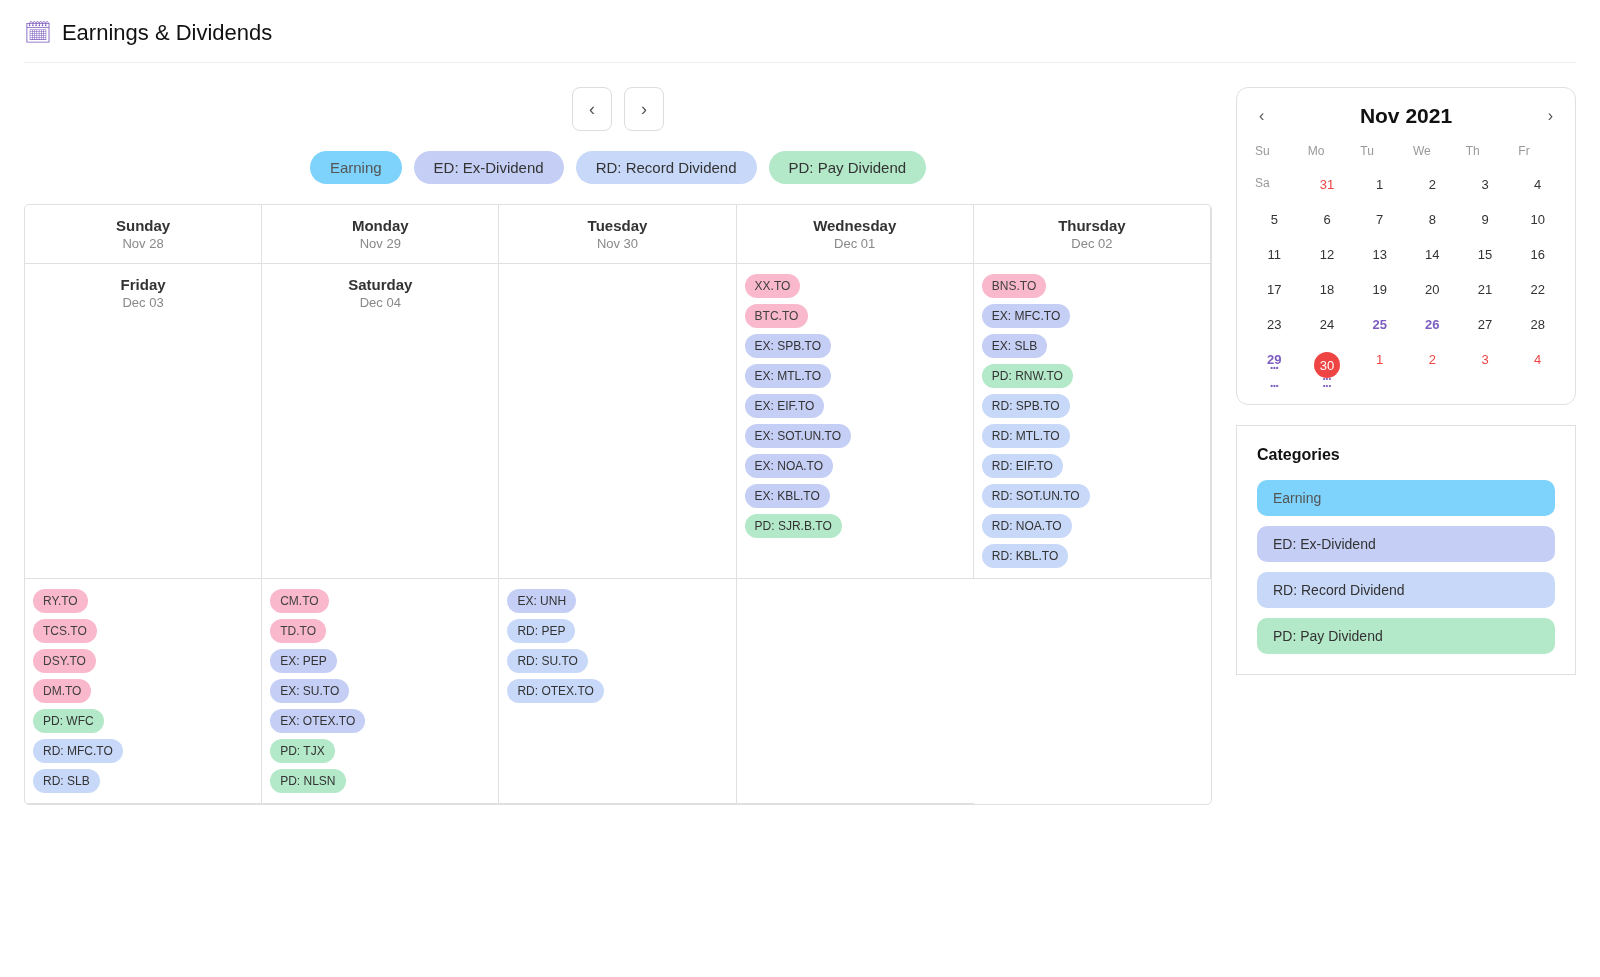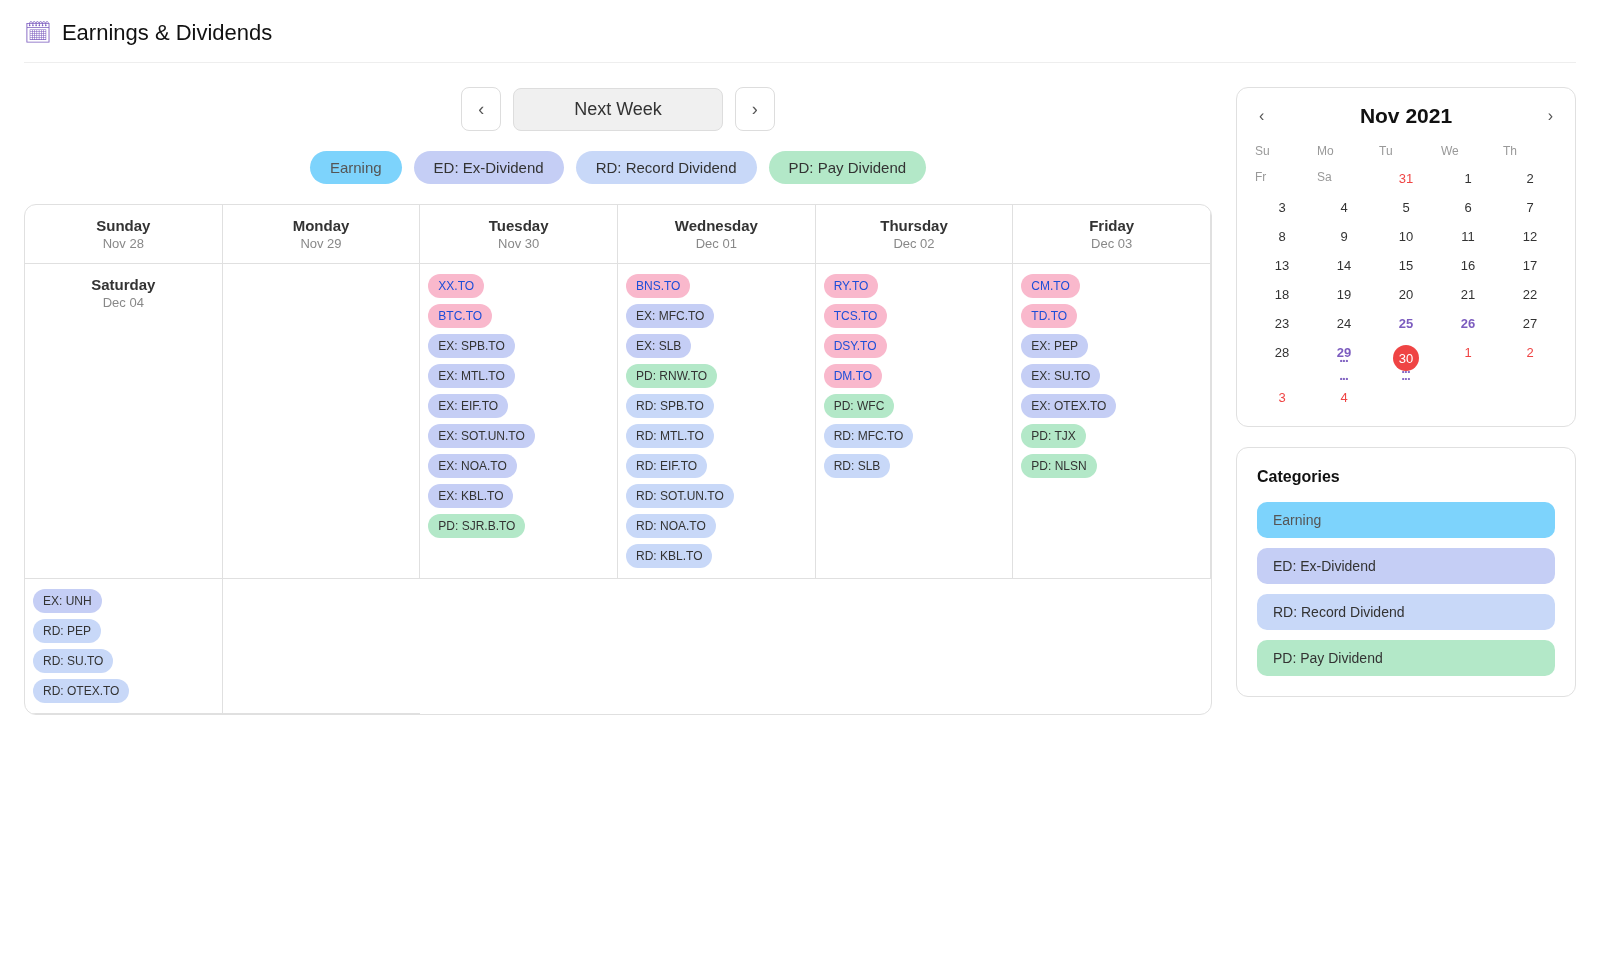--- a/index.html
+++ b/index.html
@@ -22,72 +22,71 @@
     
     
     .legend-row { display: flex; align-items: center; justify-content: center; gap: 12px; margin-bottom: 20px; flex-wrap: wrap; }
     .legend-badge { padding: 8px 20px; border-radius: 20px; font-size: 15px; font-weight: 500; }
     .badge-earning { background: #7dd3fc; color: #555; }
     .badge-ex { background: #c5cef5; color: #333; }
     .badge-rd { background: #c8d8f8; color: #333; }
     .badge-pd { background: #b3e8c8; color: #333; }
     
     
-    .calendar-grid { display: grid; grid-template-columns: repeat(6, 1fr); border: 1px solid #e0e0e0; border-radius: 12px; overflow: hidden; }
+    .calendar-grid { display: grid; grid-template-columns: repeat(5, 1fr); border: 1px solid #e0e0e0; border-radius: 5px; overflow: hidden; }
     
     .day-header { padding: 12px 10px; text-align: center; border-right: 1px solid #e0e0e0; border-bottom: 1px solid #e0e0e0; }
     .day-header:last-child { border-right: none; }
     .day-name { font-size: 15px; font-weight: 600; color: #333; }
     .day-date { font-size: 13px; color: #888; margin-top: 2px; }
     
     .day-cell { padding: 10px 8px; border-right: 1px solid #e0e0e0; border-bottom: 1px solid #e0e0e0; min-height: 120px; vertical-align: top; display: flex; flex-direction: column; gap: 6px; }
     .day-cell:last-child { border-right: none; }
     
     .ticker-badge { padding: 5px 10px; border-radius: 14px; font-size: 12px; font-weight: 500; display: inline-block; width: fit-content; }
-    .ticker-earning { background: #f9b8cc; color: #1d4ed8; }
+    .ticker-earning { background: #f9b8cc; color: #404040; }
     .ticker-ex { background: #c5cef5; color: #333; }
     .ticker-rd { background: #c8d8f8; color: #333; }
     .ticker-pd { background: #b3e8c8; color: #333; }
     
     
     .mini-cal { border: 1px solid #e0e0e0; border-radius: 12px; padding: 16px; }
     .mini-cal-header { display: flex; align-items: center; justify-content: space-between; margin-bottom: 12px; }
     .mini-cal-title { font-size: 21px; font-weight: 700; color: #111; }
     .mini-cal-nav { background: none; border: none; cursor: pointer; font-size: 16px; color: #555; padding: 2px 6px; }
-    .mini-cal-grid { display: grid; grid-template-columns: repeat(5, 1fr); gap: 4px; }
+    .mini-cal-grid { display: grid; grid-template-columns: repeat(6, 1fr); gap: 10px; }
     .cal-cell { text-align: center; padding: 5px 2px; font-size: 13px; color: #333; }
     .cal-header-cell { font-size: 12px; color: #999; font-weight: 500; padding: 4px 2px; }
     .cal-cell.other-month { color: #ef4444; }
     .cal-cell.highlighted { color: #7c5cbf; font-weight: 600; }
     .cal-cell.has-dot { position: relative; }
     .cal-cell.has-dot::after { content: '•••'; font-size: 8px; color: #7c5cbf; position: absolute; bottom: -2px; left: 50%; transform: translateX(-50%); }
     
     
-    .categories-panel { border: 1px solid #e0e0e0; border-radius: 12px; padding: 20px; }
+    .categories-panel { border: 1px solid #e0e0e0; border-radius: 0; padding: 20px; }
     .categories-title { font-size: 16px; font-weight: 700; color: #111; margin-bottom: 16px; }
     .categories-list { display: flex; flex-direction: column; gap: 10px; }
     .category-item { padding: 10px 16px; border-radius: 10px; font-size: 14px; font-weight: 500; }
   </style>
 </head>
 <body>
 
 <div class="page">
 
   <div class="header">
     <span class="header-icon">🗓</span>
     <span class="header-title">Earnings &amp; Dividends</span>
   </div>
 
   <div class="main-layout">
 
     <div class="left-panel">
 
       <div class="nav-row">
         <button class="nav-btn">‹</button>
-        <span class="nav-label">Next Week</span>
         <button class="nav-btn">›</button>
       </div>
 
       <div class="legend-row">
         <span class="legend-badge badge-earning">Earning</span>
         <span class="legend-badge badge-ex">ED: Ex-Dividend</span>
         <span class="legend-badge badge-rd">RD: Record Dividend</span>
         <span class="legend-badge badge-pd">PD: Pay Dividend</span>
       </div>
 

